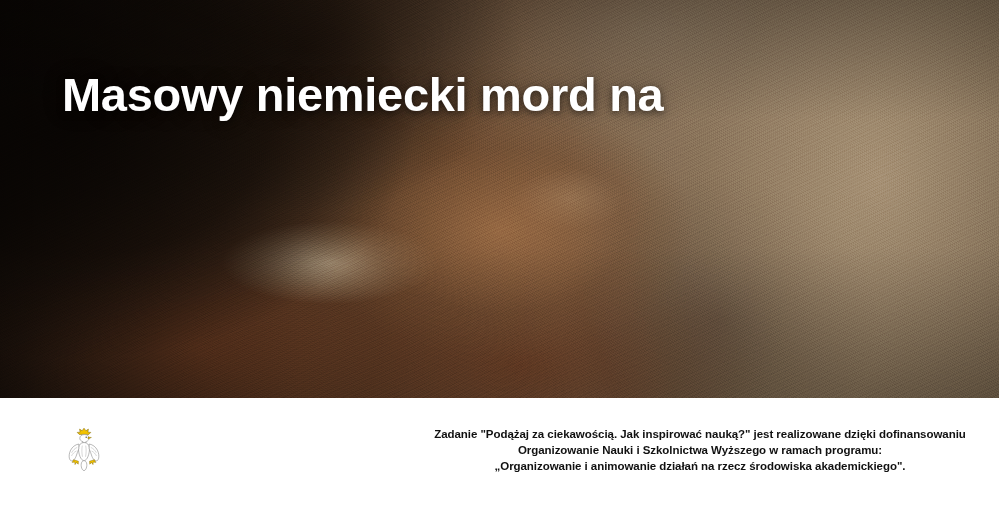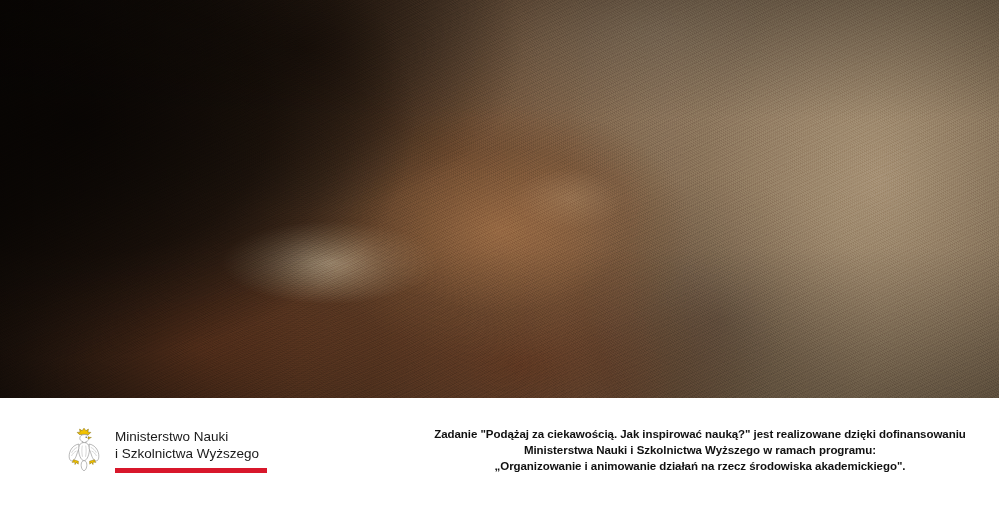--- a/index.html
+++ b/index.html
@@ -166,20 +166,21 @@
 <body>
 
 <div class="page">
 
   <div class="hero">
     <div class="photo"></div>
     <div class="grain"></div>
     <div class="dof"></div>
 
     <div class="headline">
+      <div class="title-line">Masowy niemiecki mord na</div>
     </div>
   </div>
 
   <div class="footer">
 
     <div class="logo-wrap">
       <span class="eagle">
         <svg viewBox="0 0 44 48" width="44" height="48" aria-hidden="true">
 
           <path d="M22 3.2 l1.9 2.6 2.5-1.7 -0.5 3.1 2.9 0.2 -2.0 2.0 -9.6 0 -2.0-2.0 2.9-0.2 -0.5-3.1 2.5 1.7z" fill="#f2c200" stroke="#7a6200" stroke-width="0.5"></path>
@@ -205,27 +206,22 @@
             <path d="M23.7 20.6 c0.6 3.2 0.6 7.6 -0.2 11.2"></path>
           </g>
 
           <path d="M11.6 34.8 l-1.4 2.6 2.6-0.4 0.2 2.6 1.6-2.2 1.6 1.8 0.2-3.0z" fill="#f2c200" stroke="#7a6200" stroke-width="0.45"></path>
 
           <path d="M32.4 34.8 l1.4 2.6 -2.6-0.4 -0.2 2.6 -1.6-2.2 -1.6 1.8 -0.2-3.0z" fill="#f2c200" stroke="#7a6200" stroke-width="0.45"></path>
 
           <path d="M22 35.6 c-1.6 0 -2.6 1.6 -2.8 3.6 -0.2 1.8 0.3 3.8 1.0 5.0 0.5 0.9 1.2 1.4 1.8 1.4 0.6 0 1.3-0.5 1.8-1.4 0.7-1.2 1.2-3.2 1.0-5.0 -0.2-2.0 -1.2-3.6 -2.8-3.6z" fill="#ffffff" stroke="#8a8a8a" stroke-width="0.6"></path>
         </svg>
       </span>
-      <span class="logo-text">
-        <span class="logo-line">Ministerstwo Nauki</span>
-        <span class="logo-line" style="display:block">i Szkolnictwa Wyższego</span>
-        <span class="logo-rule" style="display:block"></span>
-      </span>
     </div>
 
     <div class="funding">
       <div class="funding-line l1">Zadanie "Podążaj za ciekawością. Jak inspirować nauką?" jest realizowane dzięki dofinansowaniu</div>
-      <div class="funding-line l2">Ministerstwa Nauki i Szkolnictwa Wyższego w ramach programu:</div>
+      <div class="funding-line l2">Organizowanie Nauki i Szkolnictwa Wyższego w ramach programu:</div>
       <div class="funding-line l3">„Organizowanie i animowanie działań na rzecz środowiska akademickiego".</div>
     </div>
 
   </div>
 </div>
 
 </body></html>

